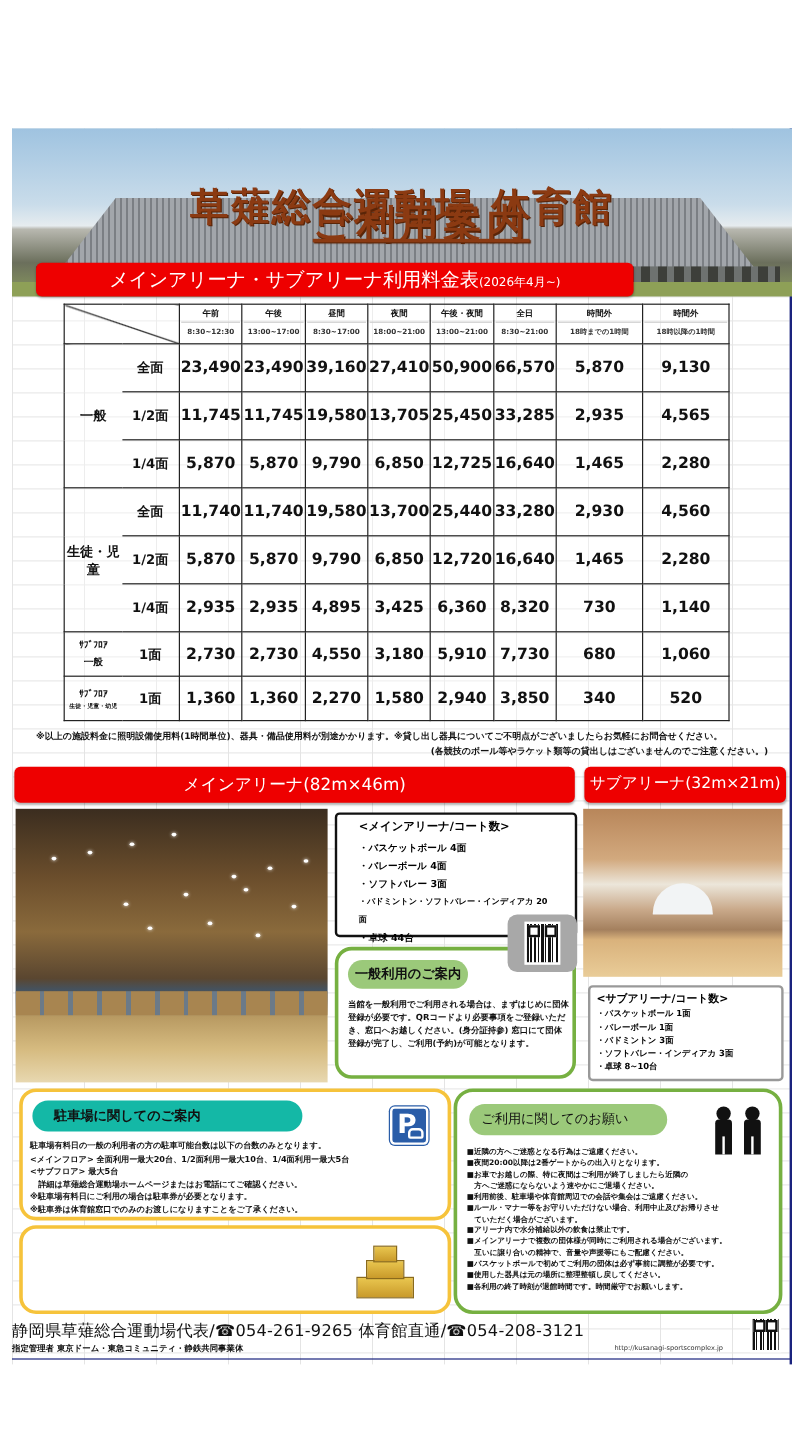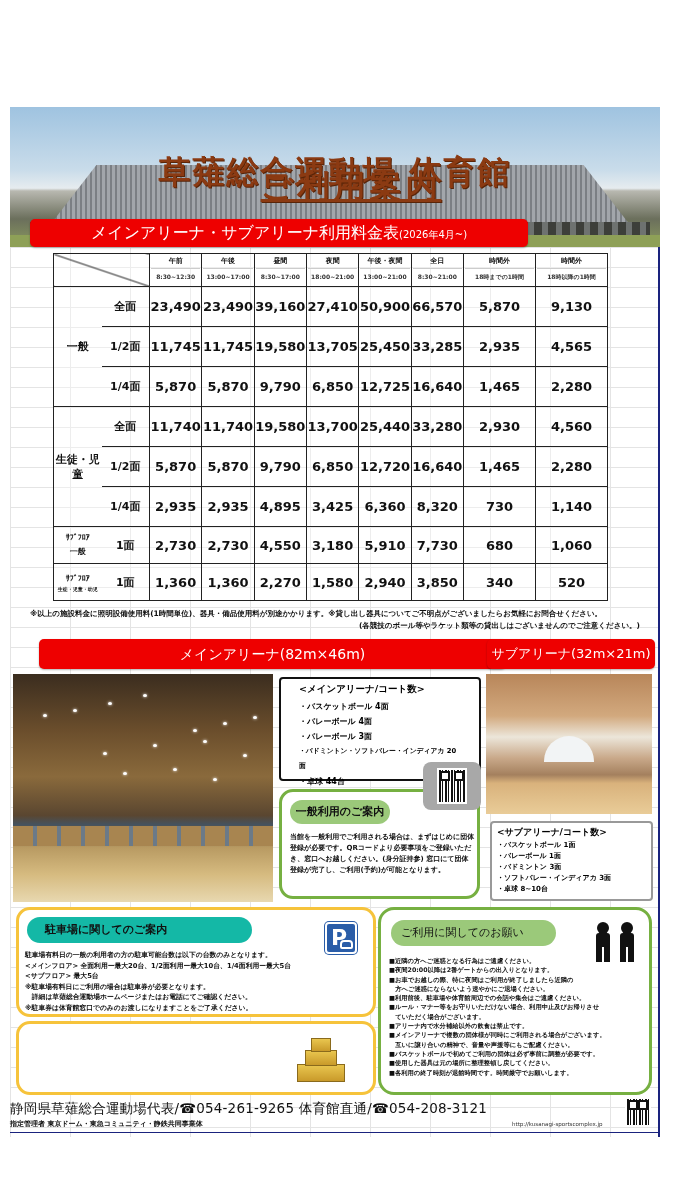--- a/index.html
+++ b/index.html
@@ -26,21 +26,21 @@
   table.fees th .l2 { display:block; font-size: 6px; line-height: 16px; color: #333; }
   table.fees td { height: 40px; }
   table.fees td.cat { font-size: 11px; border-right: none; width: 48px; }
   table.fees td.sz { font-size: 11px; border-left: none; width: 48px; }
   table.fees td.cat.sub { font-size: 8px; line-height: 14px; }
   table.fees td.cat.sub .tiny { font-size: 5px; display:block; line-height: 7px; }
   table.fees tr.row-sub td { height: 37px; }
   th.diag { background: linear-gradient(to bottom left, transparent calc(50% - 1px), #222 calc(50%), transparent calc(50% + 1px)); width: 96px; }
   .note1 { position: absolute; left: 20px; top: 502px; width: 620px; font-size: 7.5px; font-weight: bold; color: #111; }
   .note2 { position: absolute; left: 250px; top: 514px; width: 380px; text-align: right; font-size: 7.5px; font-weight: bold; color: #111; }
-  .banner.main { left: 2px; top: 532px; width: 467px; height: 30px; line-height: 30px; font-size: 14px; margin-left: 27px; }
+  .banner.main { left: 2px; top: 532px; width: 467px; height: 30px; line-height: 30px; font-size: 14px; }
   .banner.subar { left: 477px; top: 532px; width: 168px; height: 30px; line-height: 30px; font-size: 13px; }
   .photo-main { position: absolute; left: 3px; top: 567px; width: 260px; height: 228px; overflow: hidden;
     background: linear-gradient(180deg, #3b2d1f 0%, #6b4e2c 25%, #8a6a3c 45%, #5a4630 62%, #45525e 66%, #6a5a44 70%, #b89a62 76%, #d6bb80 88%, #e8d8b0 100%); }
   .photo-main .light { position: absolute; width: 4px; height: 3px; background: #fff; border-radius: 50%; box-shadow: 0 0 3px #fff; }
   .photo-main .stands { position: absolute; left: 0; top: 152px; width: 260px; height: 20px; background: repeating-linear-gradient(90deg, #a88550 0 20px, #6b7a88 20px 24px); }
   .photo-sub { position: absolute; left: 476px; top: 567px; width: 166px; height: 140px; overflow: hidden;
     background: linear-gradient(180deg, #b8865a 0%, #d2a97e 30%, #ece6da 45%, #c9a98a 60%, #a4805e 72%, #d9b27c 78%, #e9cc98 100%); }
   .photo-sub .window { position: absolute; left: 58px; top: 62px; width: 50px; height: 26px; background: #f2f4f5; border-radius: 25px 25px 0 0; }
   .courts-main { position: absolute; left: 269px; top: 570px; width: 202px; height: 104px; border: 2px solid #111; border-radius: 4px; background: #fff; padding: 4px 18px; }
   .courts-main .hd { font-size: 9.5px; font-weight: bold; margin-bottom: 3px; }
@@ -254,21 +254,21 @@
       <span class="light" style="left:110px;top:98px"></span>
     <span class="light" style="left:160px;top:94px"></span>
       <span class="light" style="left:200px;top:104px"></span>
     <div class="stands"></div>
   </div>
 
   <div class="courts-main">
     <div class="hd">&lt;メインアリーナ/コート数&gt;</div>
     <div class="it">・バスケットボール 4面</div>
     <div class="it">・バレーボール 4面</div>
-    <div class="it">・バレーボール 3面</div>
+    <div class="it">・ソフトバレー 3面</div>
     <div class="it" style="font-size:6.8px">・バドミントン・ソフトバレー・インディアカ 20面</div>
     <div class="it">・卓球 44台</div>
   </div>
 
   <div class="general-box">
     <div class="pill">一般利用のご案内</div>
     <div class="txt">当館を一般利用でご利用される場合は、まずはじめに団体登録が必要です。QRコードより必要事項をご登録いただき、窓口へお越しください。(身分証持参) 窓口にて団体登録が完了し、ご利用(予約)が可能となります。</div>
   </div>
 
   <div class="qr-box">
@@ -288,22 +288,22 @@
     <div class="it">・卓球 8~10台</div>
   </div>
 
   <div class="parking-box">
     <div class="pill-y">駐車場に関してのご案内</div>
     <div class="p-icon">P<span class="car"></span></div>
     <div class="txt">
       <div>駐車場有料日の一般の利用者の方の駐車可能台数は以下の台数のみとなります。</div>
       <div>&lt;メインフロア&gt; 全面利用ー最大20台、1/2面利用ー最大10台、1/4面利用ー最大5台</div>
       <div>&lt;サブフロア&gt; 最大5台</div>
+      <div>　詳細は草薙総合運動場ホームページまたはお電話にてご確認ください。</div>
       <div>※駐車場有料日にご利用の場合は駐車券が必要となります。</div>
-      <div>　詳細は草薙総合運動場ホームページまたはお電話にてご確認ください。</div>
       <div>※駐車券は体育館窓口でのみのお渡しになりますことをご了承ください。</div>
     </div>
   </div>
 
   <div class="tape-box">
     <div class="tape-img">
       <span class="bx" style="left:0;top:30px;width:48px;height:18px"></span>
       <span class="bx" style="left:8px;top:16px;width:32px;height:16px"></span>
       <span class="bx" style="left:14px;top:4px;width:20px;height:14px"></span>
     </div>

